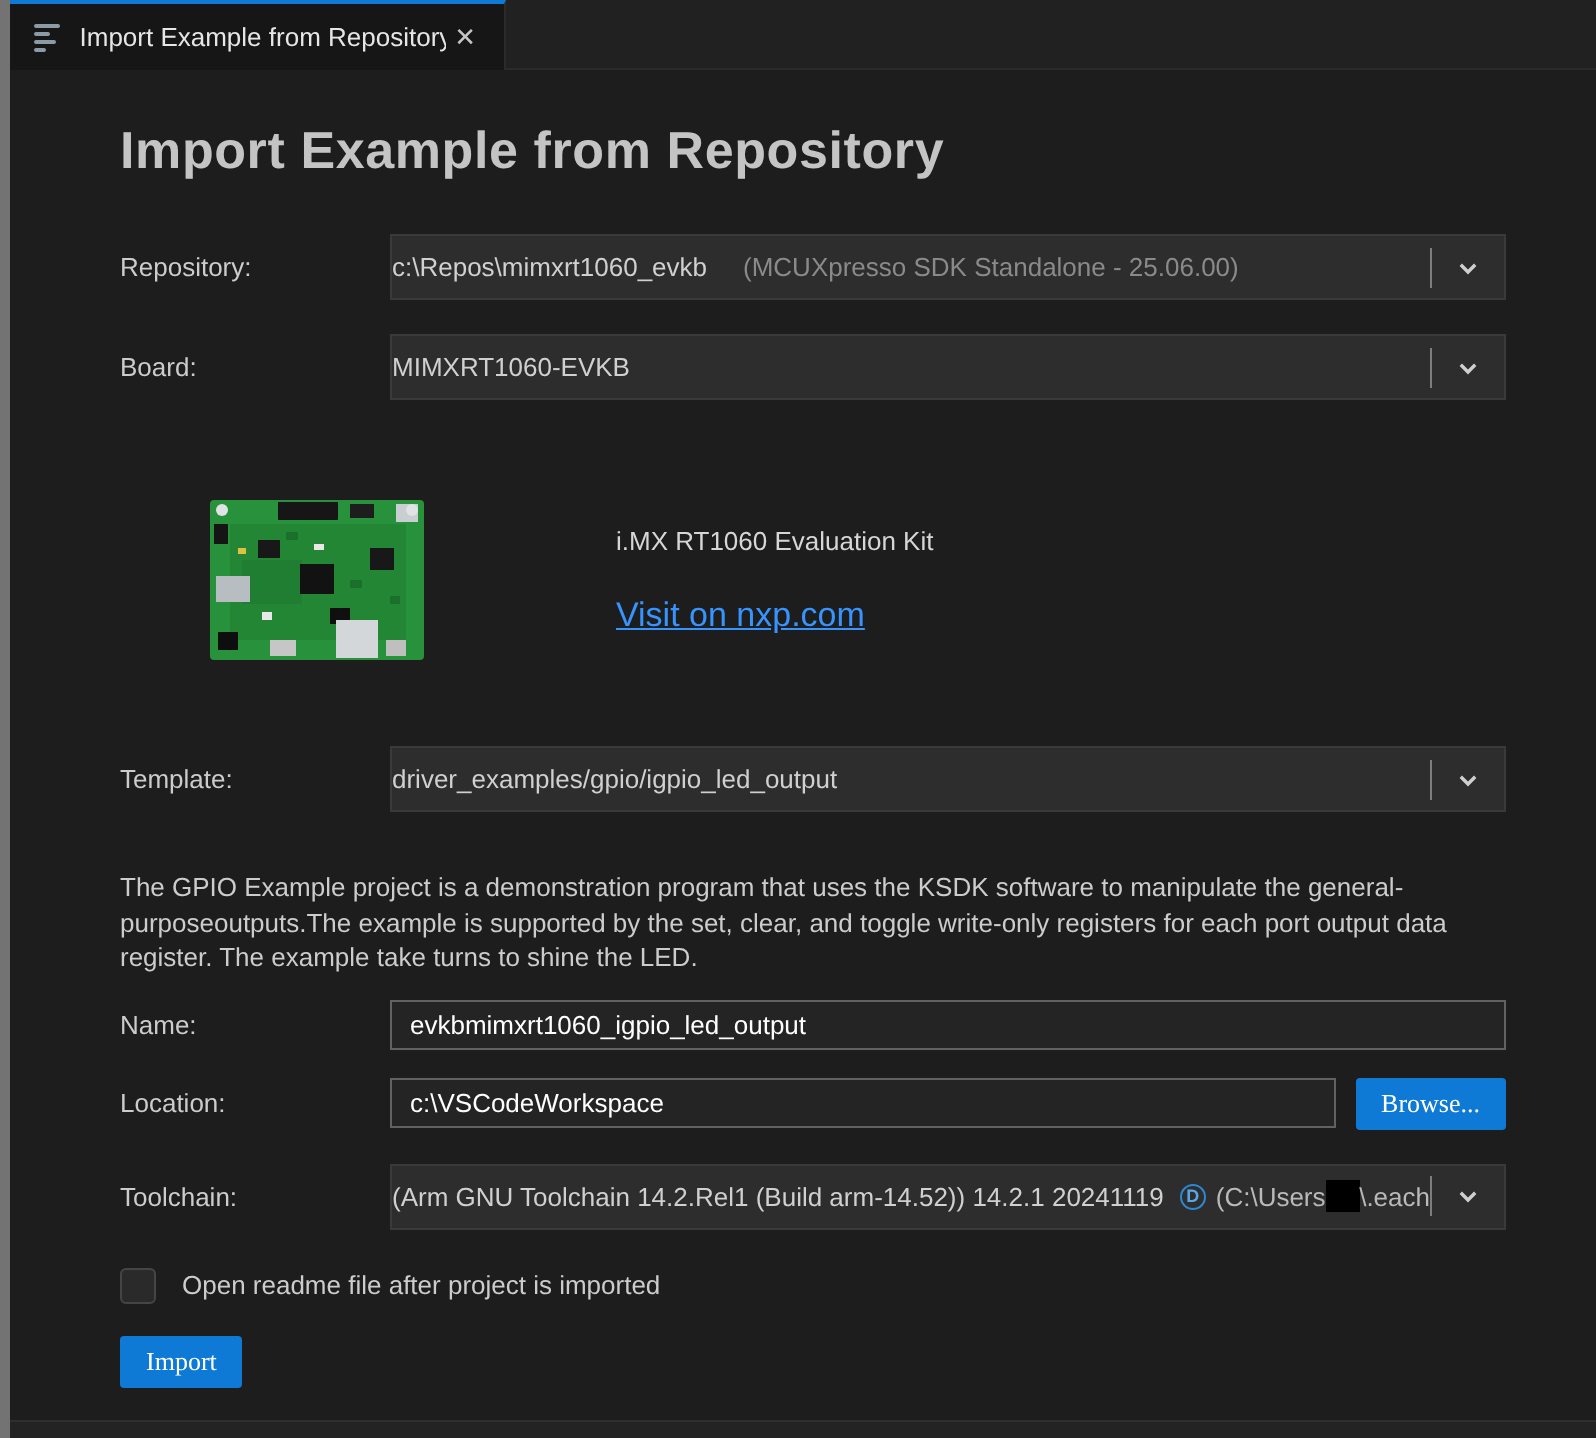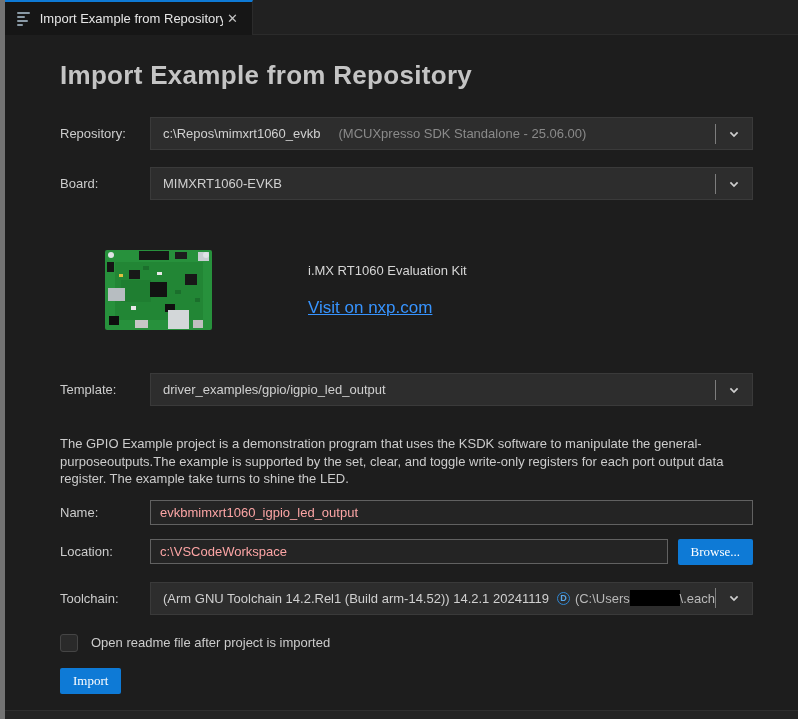--- a/index.html
+++ b/index.html
@@ -39,31 +39,31 @@
   .tab-title { font-size: 13px; color: #e6e6e6; white-space: nowrap; overflow: hidden; }
   .tab-close { margin-left: auto; color: #c5c5c5; font-size: 13px; padding: 2px 4px; border-radius: 3px; cursor: pointer; }
 
   
   .page { padding: 0 45px 0 55px; }
   .page-title {
     font-size: 26px; font-weight: bold; color: #c4c4c4;
     margin: 25px 0 26px 0; letter-spacing: 0.3px;
   }
 
-  .form-row { display: flex; align-items: center; margin-bottom: 17px; }
+  .form-row { display: flex; align-items: center; margin-bottom: 17px; gap: 45px; }
   .form-label { width: 90px; flex: none; font-size: 13px; color: #cccccc; }
 
   
   .dropdown {
     flex: 1; height: 33px;
     background: #2d2d2d; border: 1px solid #3a3a3a;
     display: flex; align-items: center;
     cursor: pointer; min-width: 0;
   }
-  .dd-content { display: flex; align-items: center; flex: 1; min-width: 0; overflow: hidden; padding-left: 12px; }
+  .dd-content { display: flex; align-items: center; flex: 1; min-width: 0; overflow: hidden; }
   .dd-value { font-size: 13px; color: #d0d0d0; white-space: nowrap; }
   .dd-annot { font-size: 13px; color: #8a8a8a; margin-left: 18px; white-space: nowrap; }
   .dd-tail { margin-left: auto; display: flex; align-items: center; height: 100%; flex: none; }
   .dd-sep { width: 1px; height: 20px; background: #7d7d7d; }
   .dd-chevron { width: 36px; height: 100%; display: flex; align-items: center; justify-content: center; }
 
   
   .board-section { display: flex; align-items: flex-start; margin: 50px 0 43px 45px; gap: 40px; }
   .board-image { width: 107px; height: 80px; flex: none; display: block; }
   .board-info { margin-left: 56px; padding-top: 13px; }
@@ -73,21 +73,21 @@
     color: #3794ff; text-decoration: underline; cursor: pointer;
   }
 
   .description { font-size: 13px; color: #cccccc; line-height: 17.5px; margin: 29px 0 12px 0; }
 
   
   .input-row { margin-bottom: 14px; }
   .text-input {
     flex: 1; height: 25px; min-width: 0;
     background: #242424; border: 1px solid #616161;
-    color: #fca5a5; font-size: 13px; padding: 0 9px;
+    color: #ffffff; font-size: 13px; padding: 0 9px;
     font-family: "Liberation Sans", sans-serif; outline: none;
   }
   .loc-wrap { flex: 1; display: flex; align-items: center; gap: 10px; min-width: 0; }
   .btn-blue {
     flex: none; height: 26px;
     background: #0e7ad6; color: #ffffff;
     border: none; border-radius: 2px;
     font-size: 13px; padding: 0 13px;
     font-family: Liberation Serif, serif; cursor: pointer;
   }

